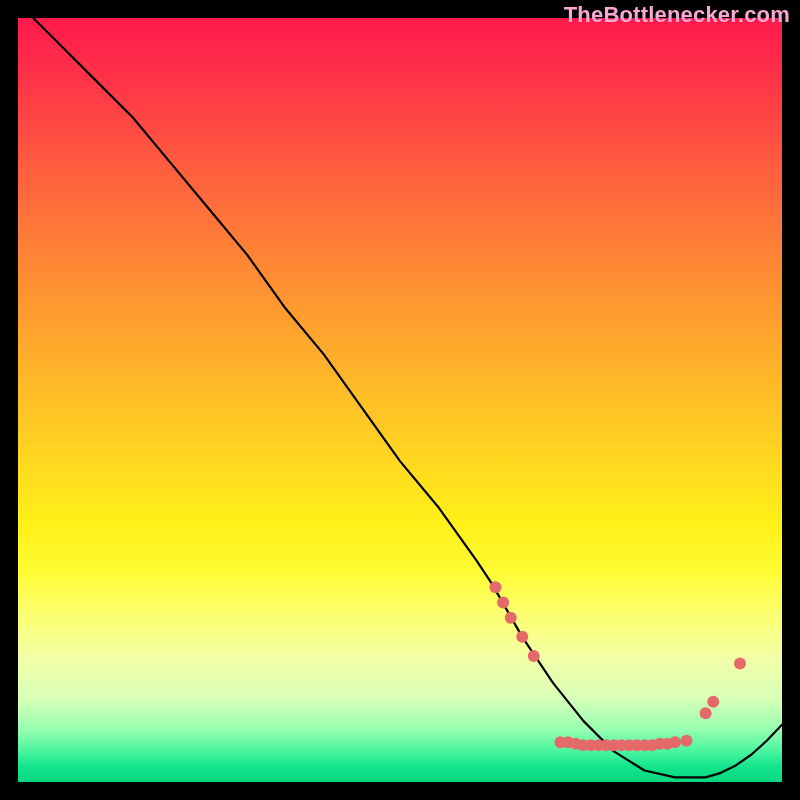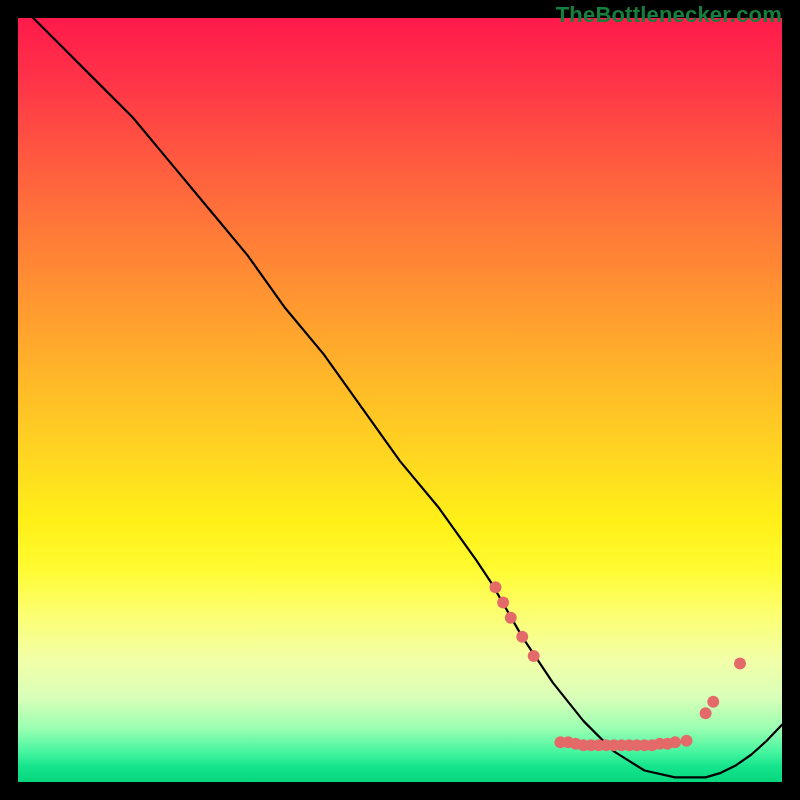--- a/index.html
+++ b/index.html
@@ -38,22 +38,22 @@
       #d8ffb8 89%,
       #9affb2 93%,
       #48f5a0 96%,
       #14e48c 98%,
       #06d67e 100%
     );
   }
   .watermark {
     position: absolute;
     top: 2px;
-    right: 18px;
-    color: #15803d;
+    right: 10px;
+    color: #f9a8d4;
     font-size: 22px;
     font-weight: 600;
     letter-spacing: 0.2px;
     user-select: none;
   }
   svg.curve {
     position: absolute;
     left: 0; top: 0;
     width: 100%;
     height: 100%;

